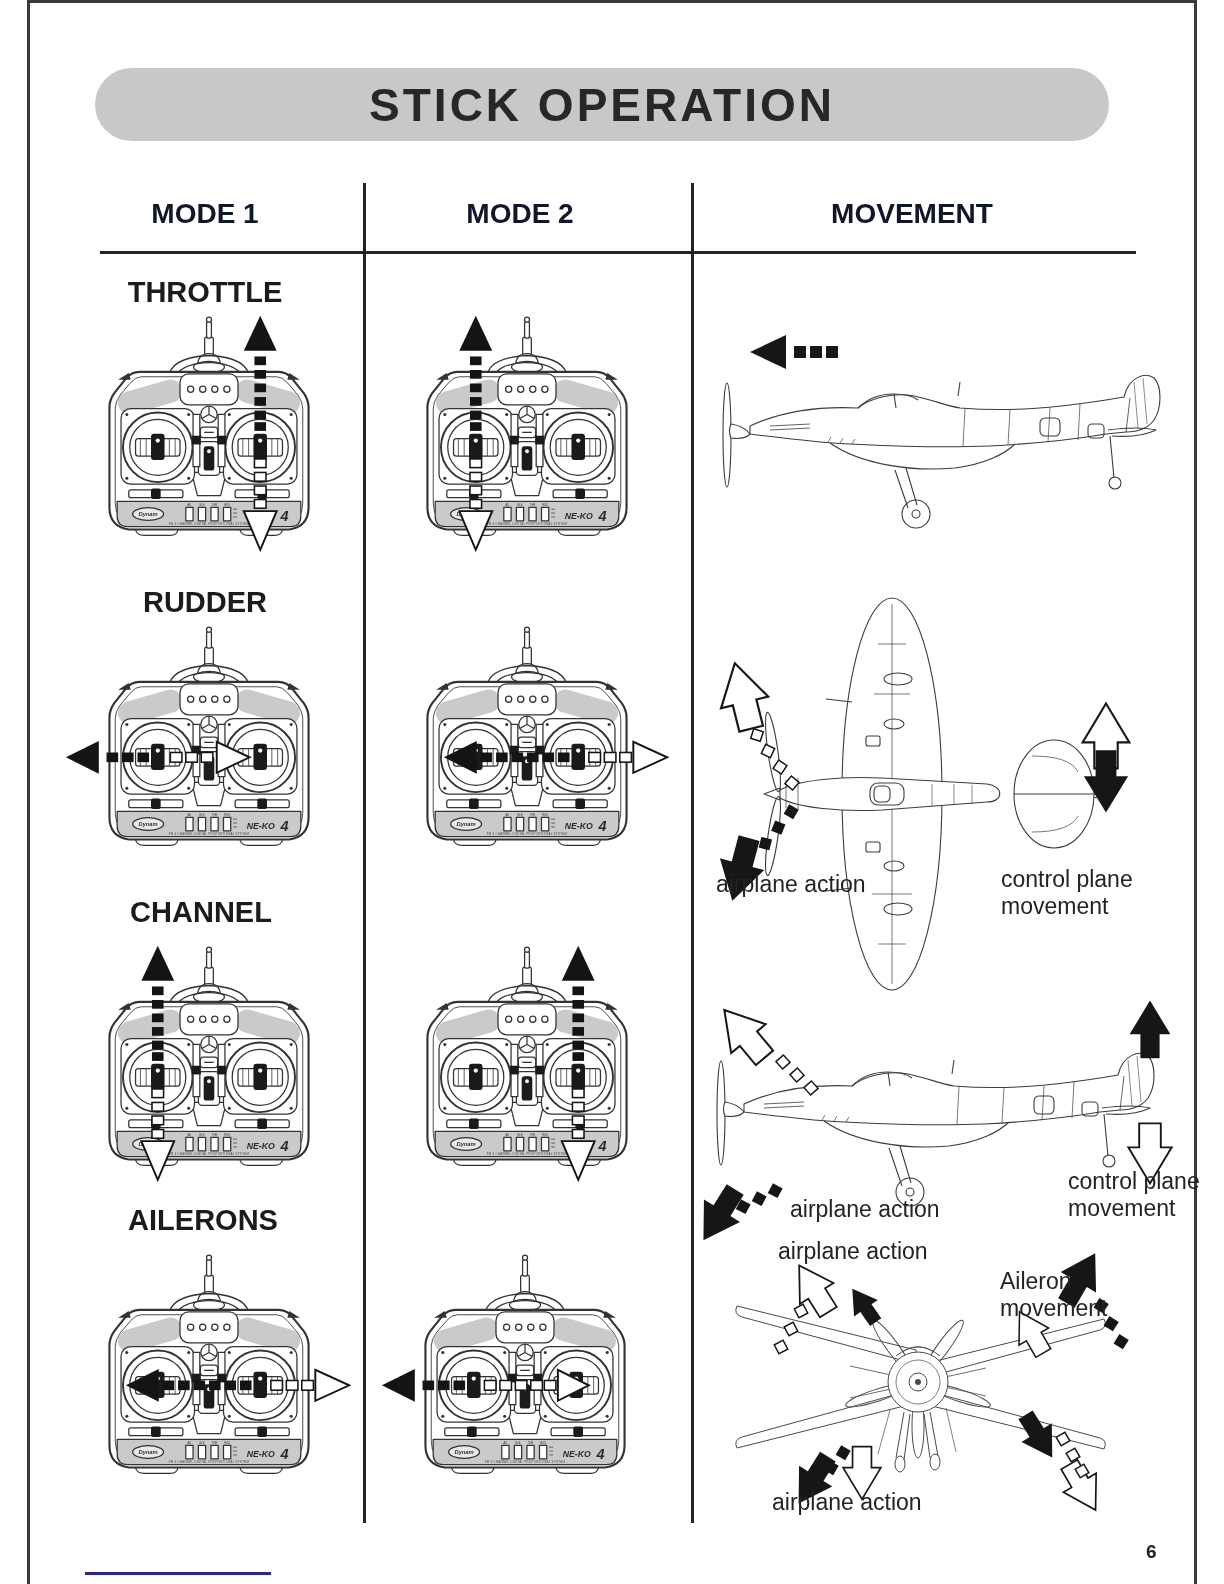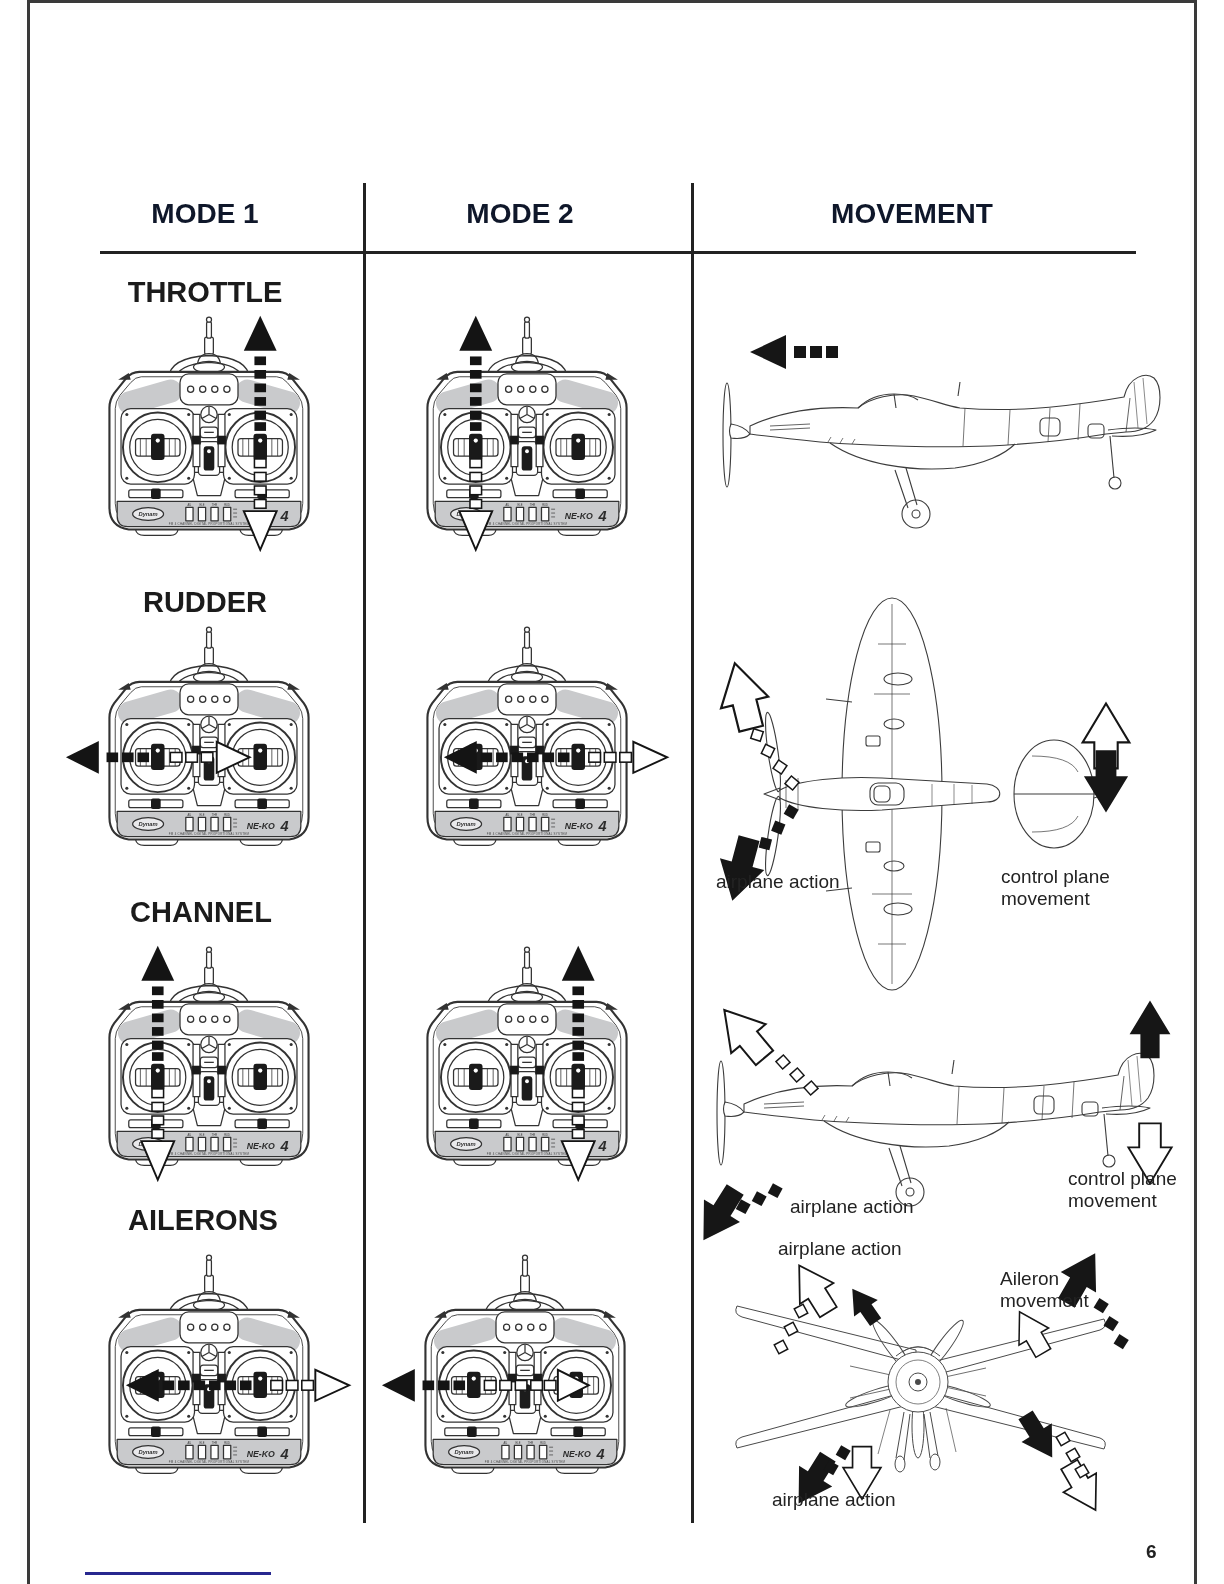--- a/index.html
+++ b/index.html
@@ -13,21 +13,21 @@
   .frame-right{left:1194px;top:0;width:3px;height:1584px;background:#3a3a3a;}
   
   .banner{left:95px;top:68px;width:1014px;height:73px;background:#c7c8ca;border-radius:37px;
           display:flex;align-items:center;justify-content:center;}
   .banner h1{margin:0;font-size:46px;font-weight:700;letter-spacing:3px;color:#272727;}
   
   .vline{width:3px;background:#222;}
   .hline{height:3px;background:#222;}
   .colhead{font-size:28px;font-weight:700;color:#0f172a;transform:translateX(-50%);white-space:nowrap;}
   .rowlabel{font-size:29px;font-weight:700;color:#1b1b1b;transform:translateX(-50%);white-space:nowrap;}
-  .mlabel{font-size:19px;color:#232323;line-height:1.18;}
+  .mlabel{font-size:23px;color:#232323;line-height:1.18;}
   .pagenum{font-size:19px;font-weight:700;color:#222;}
   .footer-line{left:85px;top:1572px;width:186px;height:3px;background:#28288f;}
 </style>
 </head>
 <body>
 
 <div class="page">
 
   <svg width="0" height="0">
     <defs>
@@ -158,20 +158,23 @@
         <path d="M248,54 L250,40"></path>
         <path d="M118,100 l3,-5 M130,101 l3,-5 M142,102 l3,-5" stroke-width="0.7"></path>
       </g>
     </defs>
   </svg>
 
   <div class="abs frame-top"></div>
   <div class="abs frame-left"></div>
   <div class="abs frame-right"></div>
 
+  <div class="abs banner">
+    <h1>STICK OPERATION</h1>
+  </div>
 
   <div class="abs colhead" style="left:205px;top:198px;">MODE 1</div>
   <div class="abs colhead" style="left:520px;top:198px;">MODE 2</div>
   <div class="abs colhead" style="left:912px;top:198px;">MOVEMENT</div>
 
   <div class="abs vline" style="left:363px;top:183px;height:1340px;"></div>
   <div class="abs vline" style="left:691px;top:183px;height:1340px;"></div>
   <div class="abs hline" style="left:100px;top:251px;width:1036px;"></div>
 
   <div class="abs rowlabel" style="left:205px;top:276px;">THROTTLE</div>

